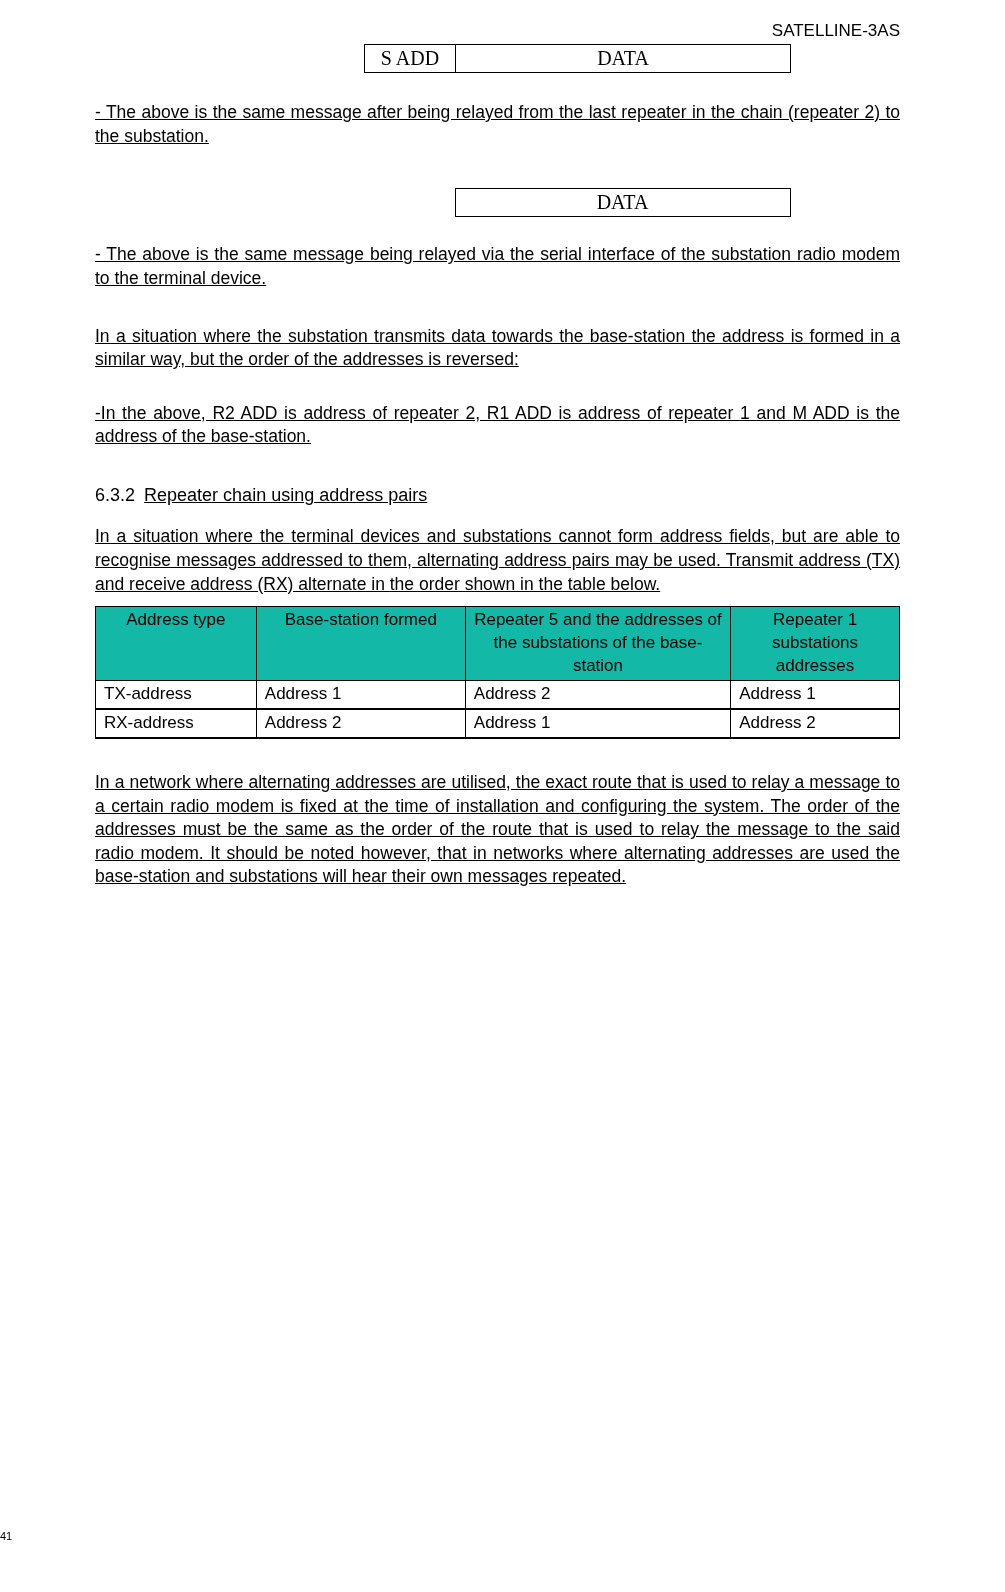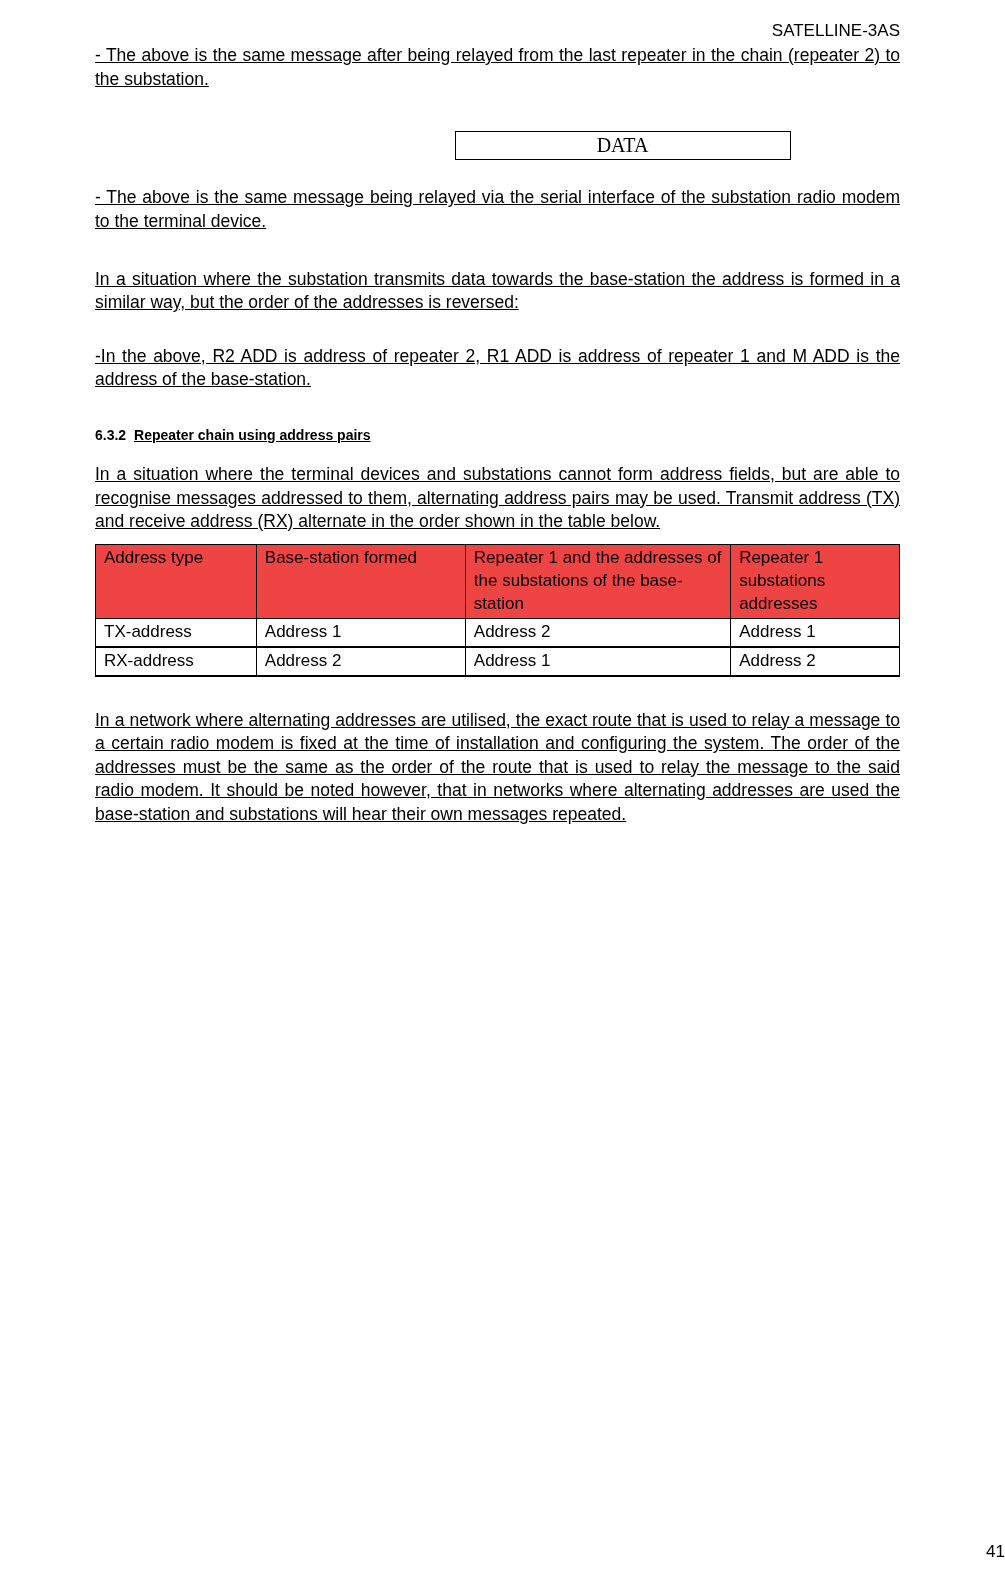--- a/index.html
+++ b/index.html
@@ -35,64 +35,74 @@
     font-size: 20px;
     text-align: center;
     height: 24px;
     padding: 0 4px;
   }
   .t1-wrap { margin-left: 160px; margin-bottom: 28px; }
   .t2-wrap { margin-left: 250px; margin-top: 10px; margin-bottom: 26px; }
   .t3-wrap { margin-top: 18px; margin-bottom: 40px; }
   p { margin: 0 0 22px 0; text-align: justify; text-decoration: underline; }
   .section-heading {
-    font-weight: bold;
-    font-size: 14px;
+    font-weight: normal;
+    font-size: 18px;
     margin: 28px 0 18px 0;
   }
   .section-heading .num { }
   .section-heading .title { text-decoration: underline; margin-left: 4px; }
   table.addr {
     border-collapse: collapse;
     width: 100%;
     margin-top: 6px;
     margin-bottom: 32px;
   }
   table.addr th, table.addr td {
     border: 1px solid #000;
     font-family: Futura, "Century Gothic", "Avant Garde", sans-serif;
     font-size: 17px;
     font-weight: normal;
     text-align: left;
     vertical-align: top;
     padding: 2px 8px 2px 8px;
   }
-  table.addr th { background: #ef4444; }
+  table.addr th { background: #14b8a6; text-align: center; }
   .col-a { width: 20%; }
   .col-b { width: 26%; }
   .col-c { width: 33%; }
   .col-d { width: 21%; }
   table.addr tr.bottomthick td { border-bottom: 2px solid #000; }
   .pagenum {
     position: absolute;
-    bottom: 28px;
+    bottom: 48px;
     left: 0; right: 0;
-    text-align: right;
-    font-size: 17px;
+    text-align: left;
+    font-size: 11px;
   }
 </style>
 </head>
 <body>
 
 <div class="page">
 
   <div class="header-right">
     <div>SATELLINE-3AS</div>
   </div>
 
+  <div class="t1-wrap">
+    <table class="msgtable">
+        <tbody>
+          <tr>
+      <td style="width:82px">S ADD</td>
+      <td style="width:326px">DATA</td>
+    </tr>
+        </tbody>
+      </table>
+  </div>
 
   <p style="margin-bottom:40px">- The above is the same message after being relayed from the last repeater in the chain (repeater 2) to the substation.</p>
 
   <div class="t2-wrap">
     <table class="msgtable">
         <tbody>
           <tr>
       <td style="width:326px">DATA</td>
     </tr>
         </tbody>
@@ -111,21 +121,21 @@
     <span class="title">Repeater chain using address pairs</span>
   </div>
 
   <p style="margin-bottom:10px">In a situation where the terminal devices and substations cannot form address fields, but are able to recognise messages addressed to them, alternating address pairs may be used. Transmit address (TX) and receive address (RX) alternate in the order shown in the table below.</p>
 
   <table class="addr">
     <tbody>
         <tr>
       <th class="col-a">Address type</th>
       <th class="col-b">Base-station formed</th>
-      <th class="col-c">Repeater 1 and the addresses of the substations of the base-station</th>
+      <th class="col-c">Repeater 5 and the addresses of the substations of the base-station</th>
       <th class="col-d">Repeater 1 substations addresses</th>
     </tr>
     <tr class="bottomthick">
       <td>TX-address</td>
       <td>Address 1</td>
       <td>Address 2</td>
       <td>Address 1</td>
     </tr>
     <tr class="bottomthick">
       <td>RX-address</td>

